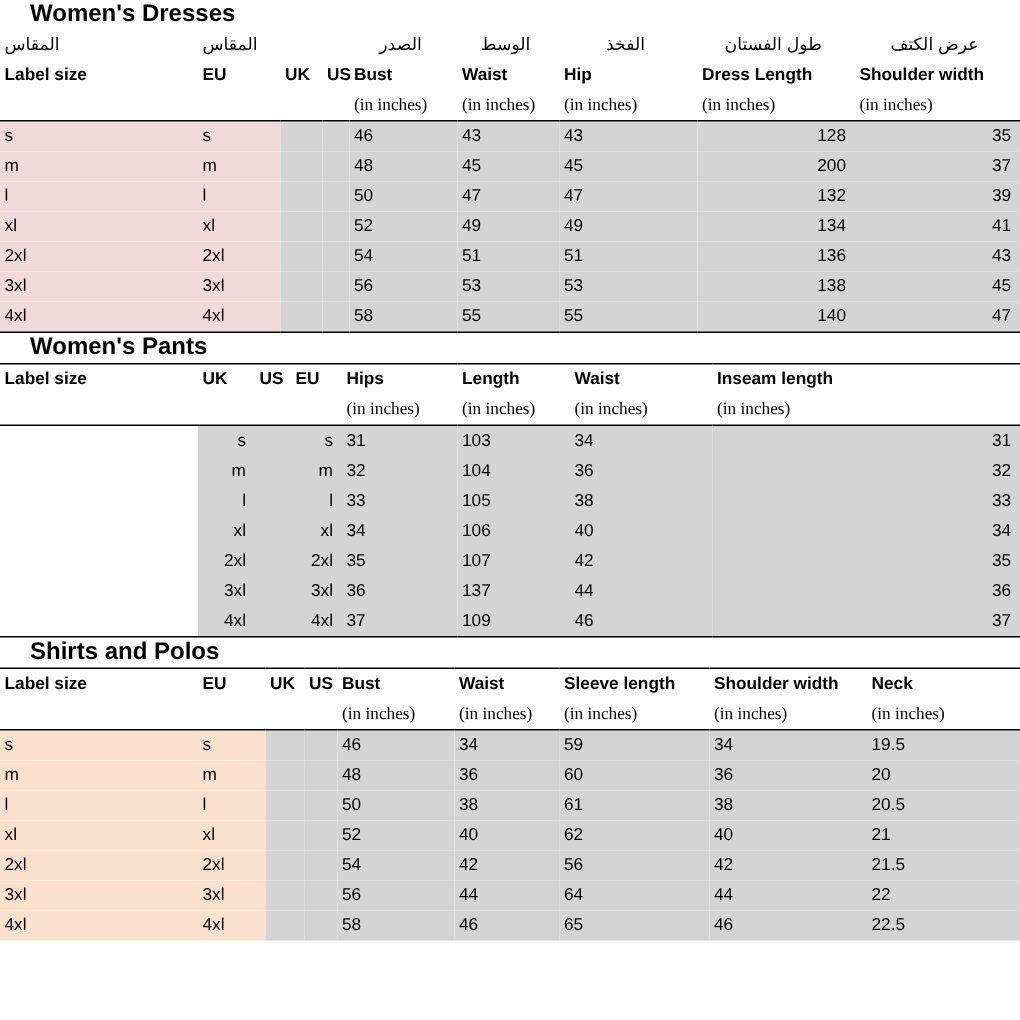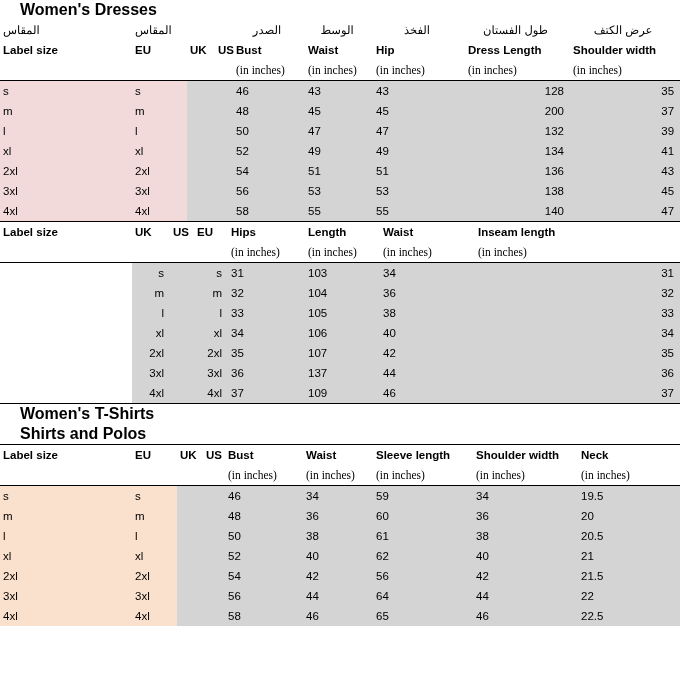--- a/index.html
+++ b/index.html
@@ -212,20 +212,23 @@
       <col style="width:132px">
         <col style="width:38px">
         <col style="width:24px">
         <col style="width:34px">
       <col style="width:77px">
         <col style="width:75px">
         <col style="width:95px">
         <col style="width:205px">
     </colgroup>
     <tbody>
+        <tr class="title-row">
+      <td colspan="8">Women's Pants</td>
+    </tr>
     <tr class="hdr">
       <td>Label size</td>
       <td>UK</td>
       <td>US</td>
       <td>EU</td>
       <td>Hips</td>
       <td>Length</td>
       <td>Waist</td>
       <td>Inseam length</td>
     </tr>
@@ -318,23 +321,20 @@
         <col style="width:45px">
         <col style="width:26px">
         <col style="width:22px">
       <col style="width:78px">
         <col style="width:70px">
         <col style="width:100px">
         <col style="width:105px">
         <col style="width:102px">
     </colgroup>
     <tbody>
-        <tr class="title-row nb">
-      <td colspan="9">Women's T-Shirts</td>
-    </tr>
     <tr class="title-row">
       <td colspan="9">Shirts and Polos</td>
     </tr>
     <tr class="hdr">
       <td>Label size</td>
       <td>EU</td>
       <td>UK</td>
       <td>US</td>
       <td>Bust</td>
       <td>Waist</td>

